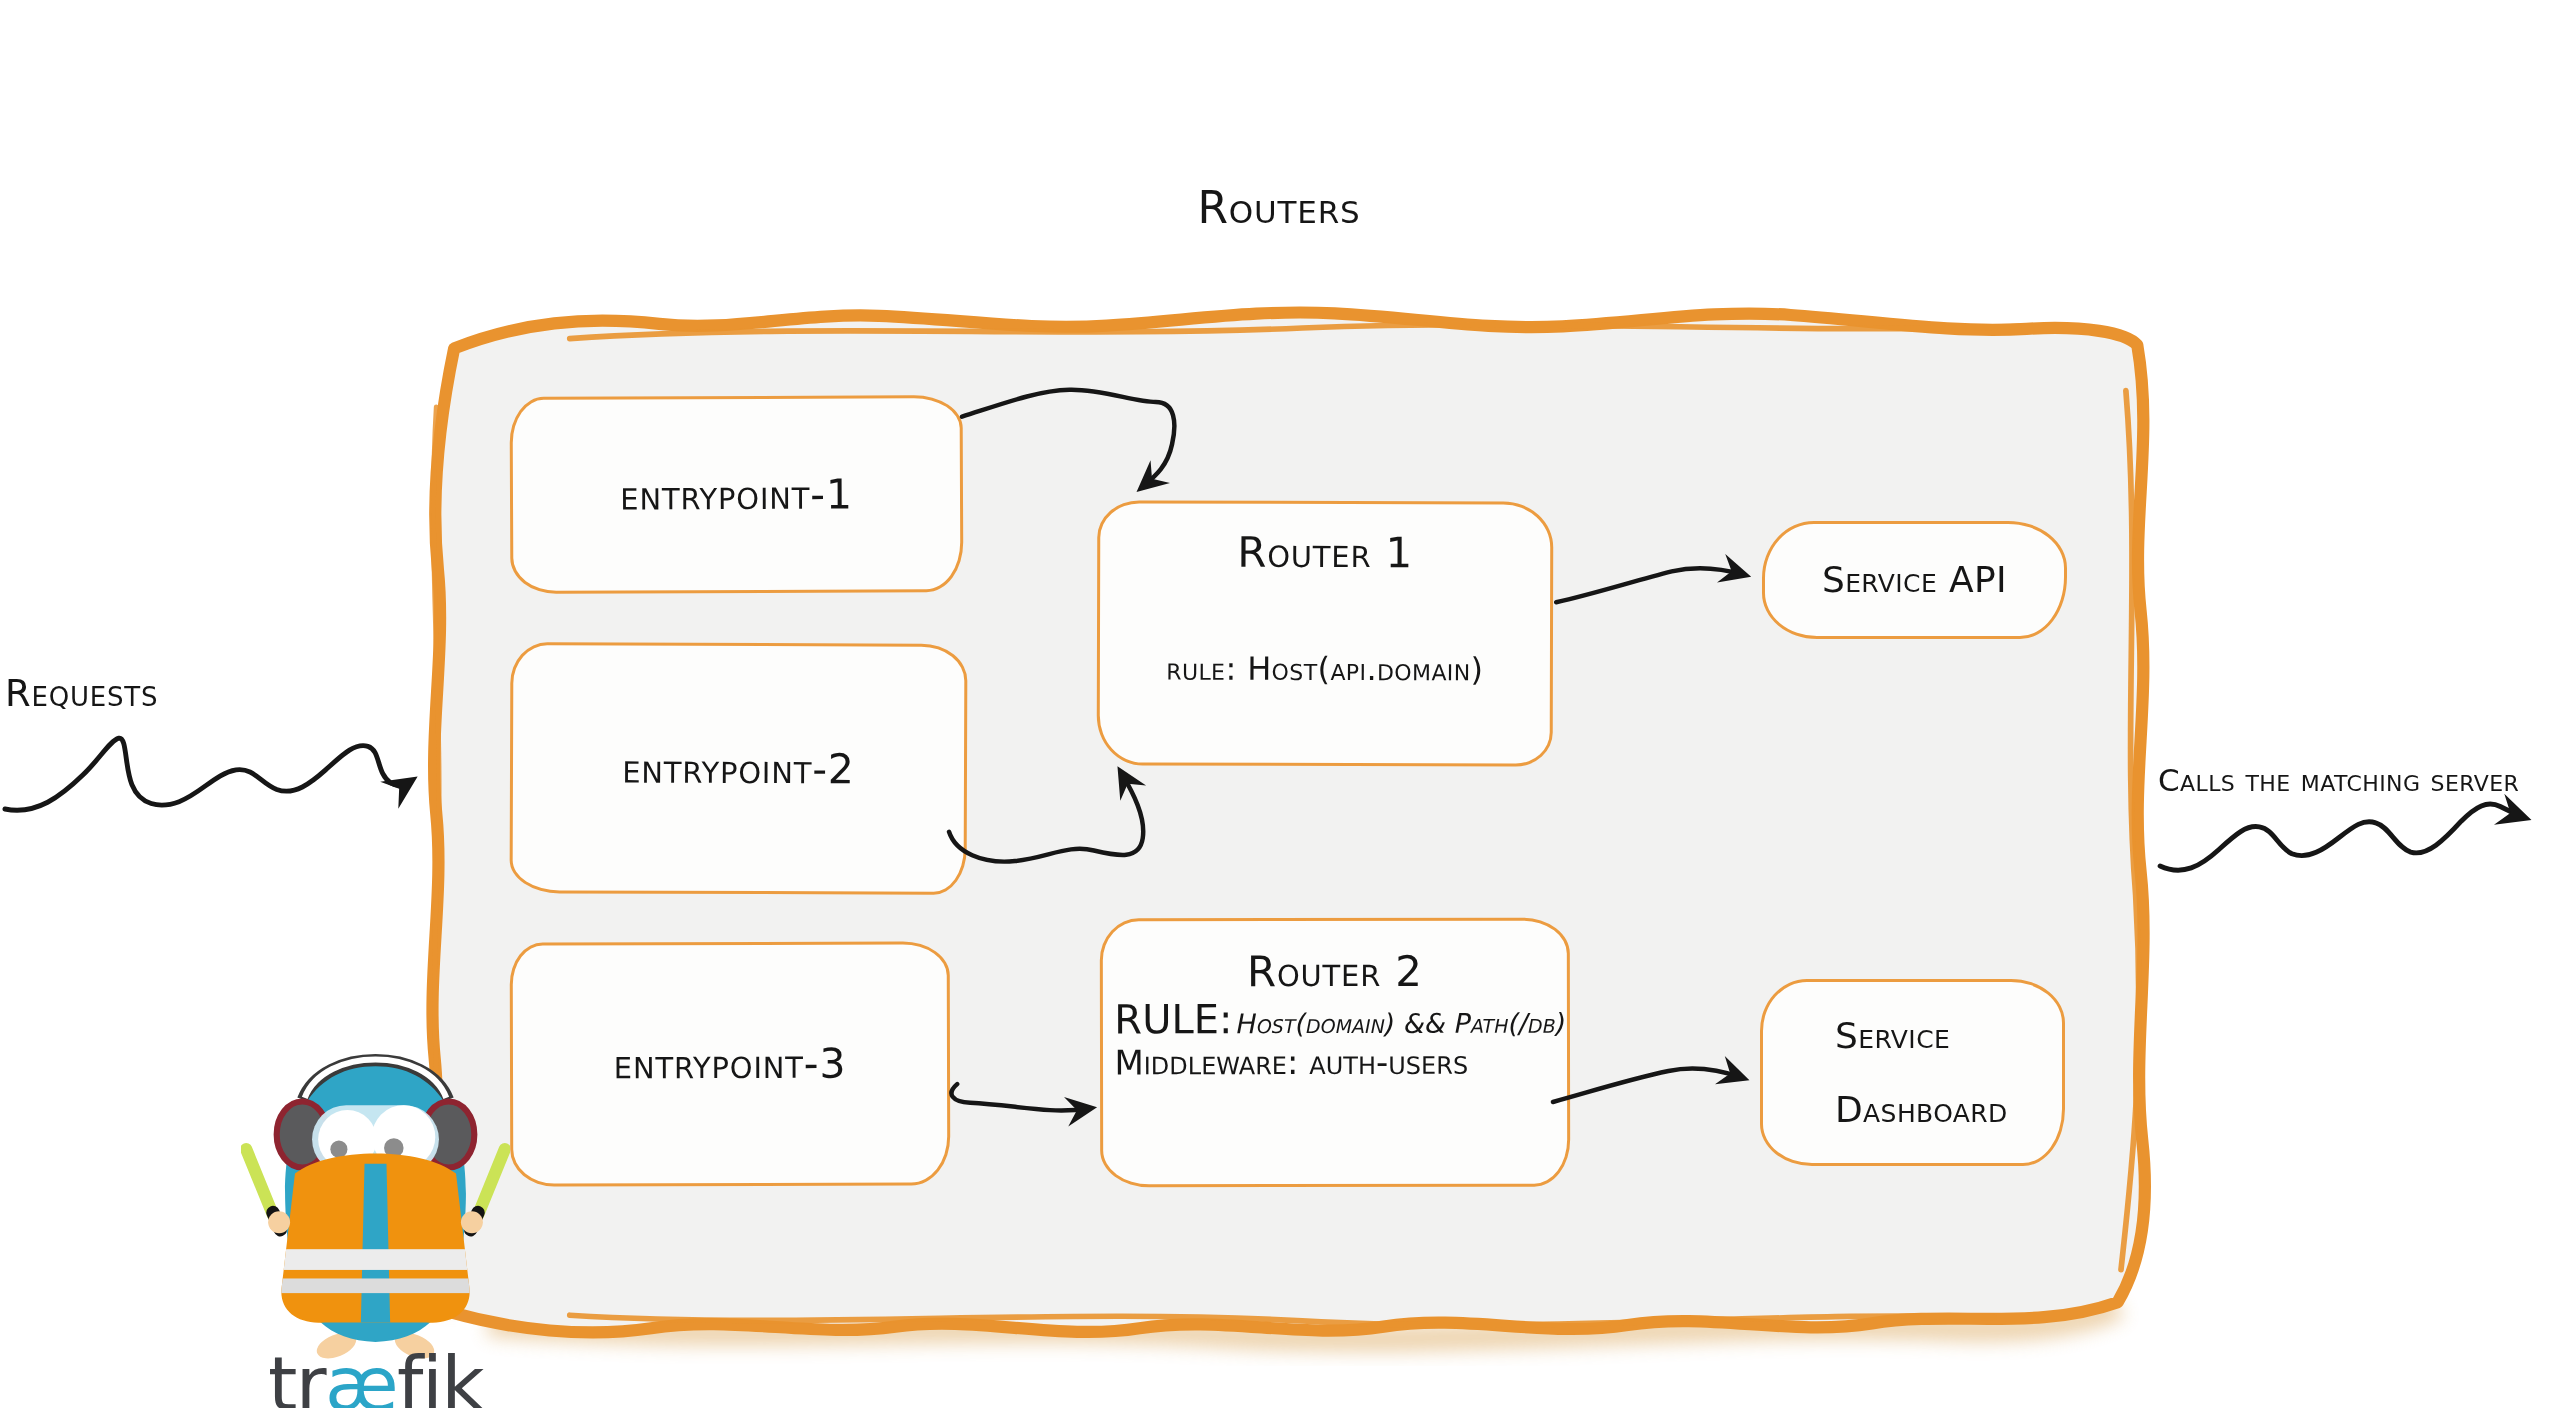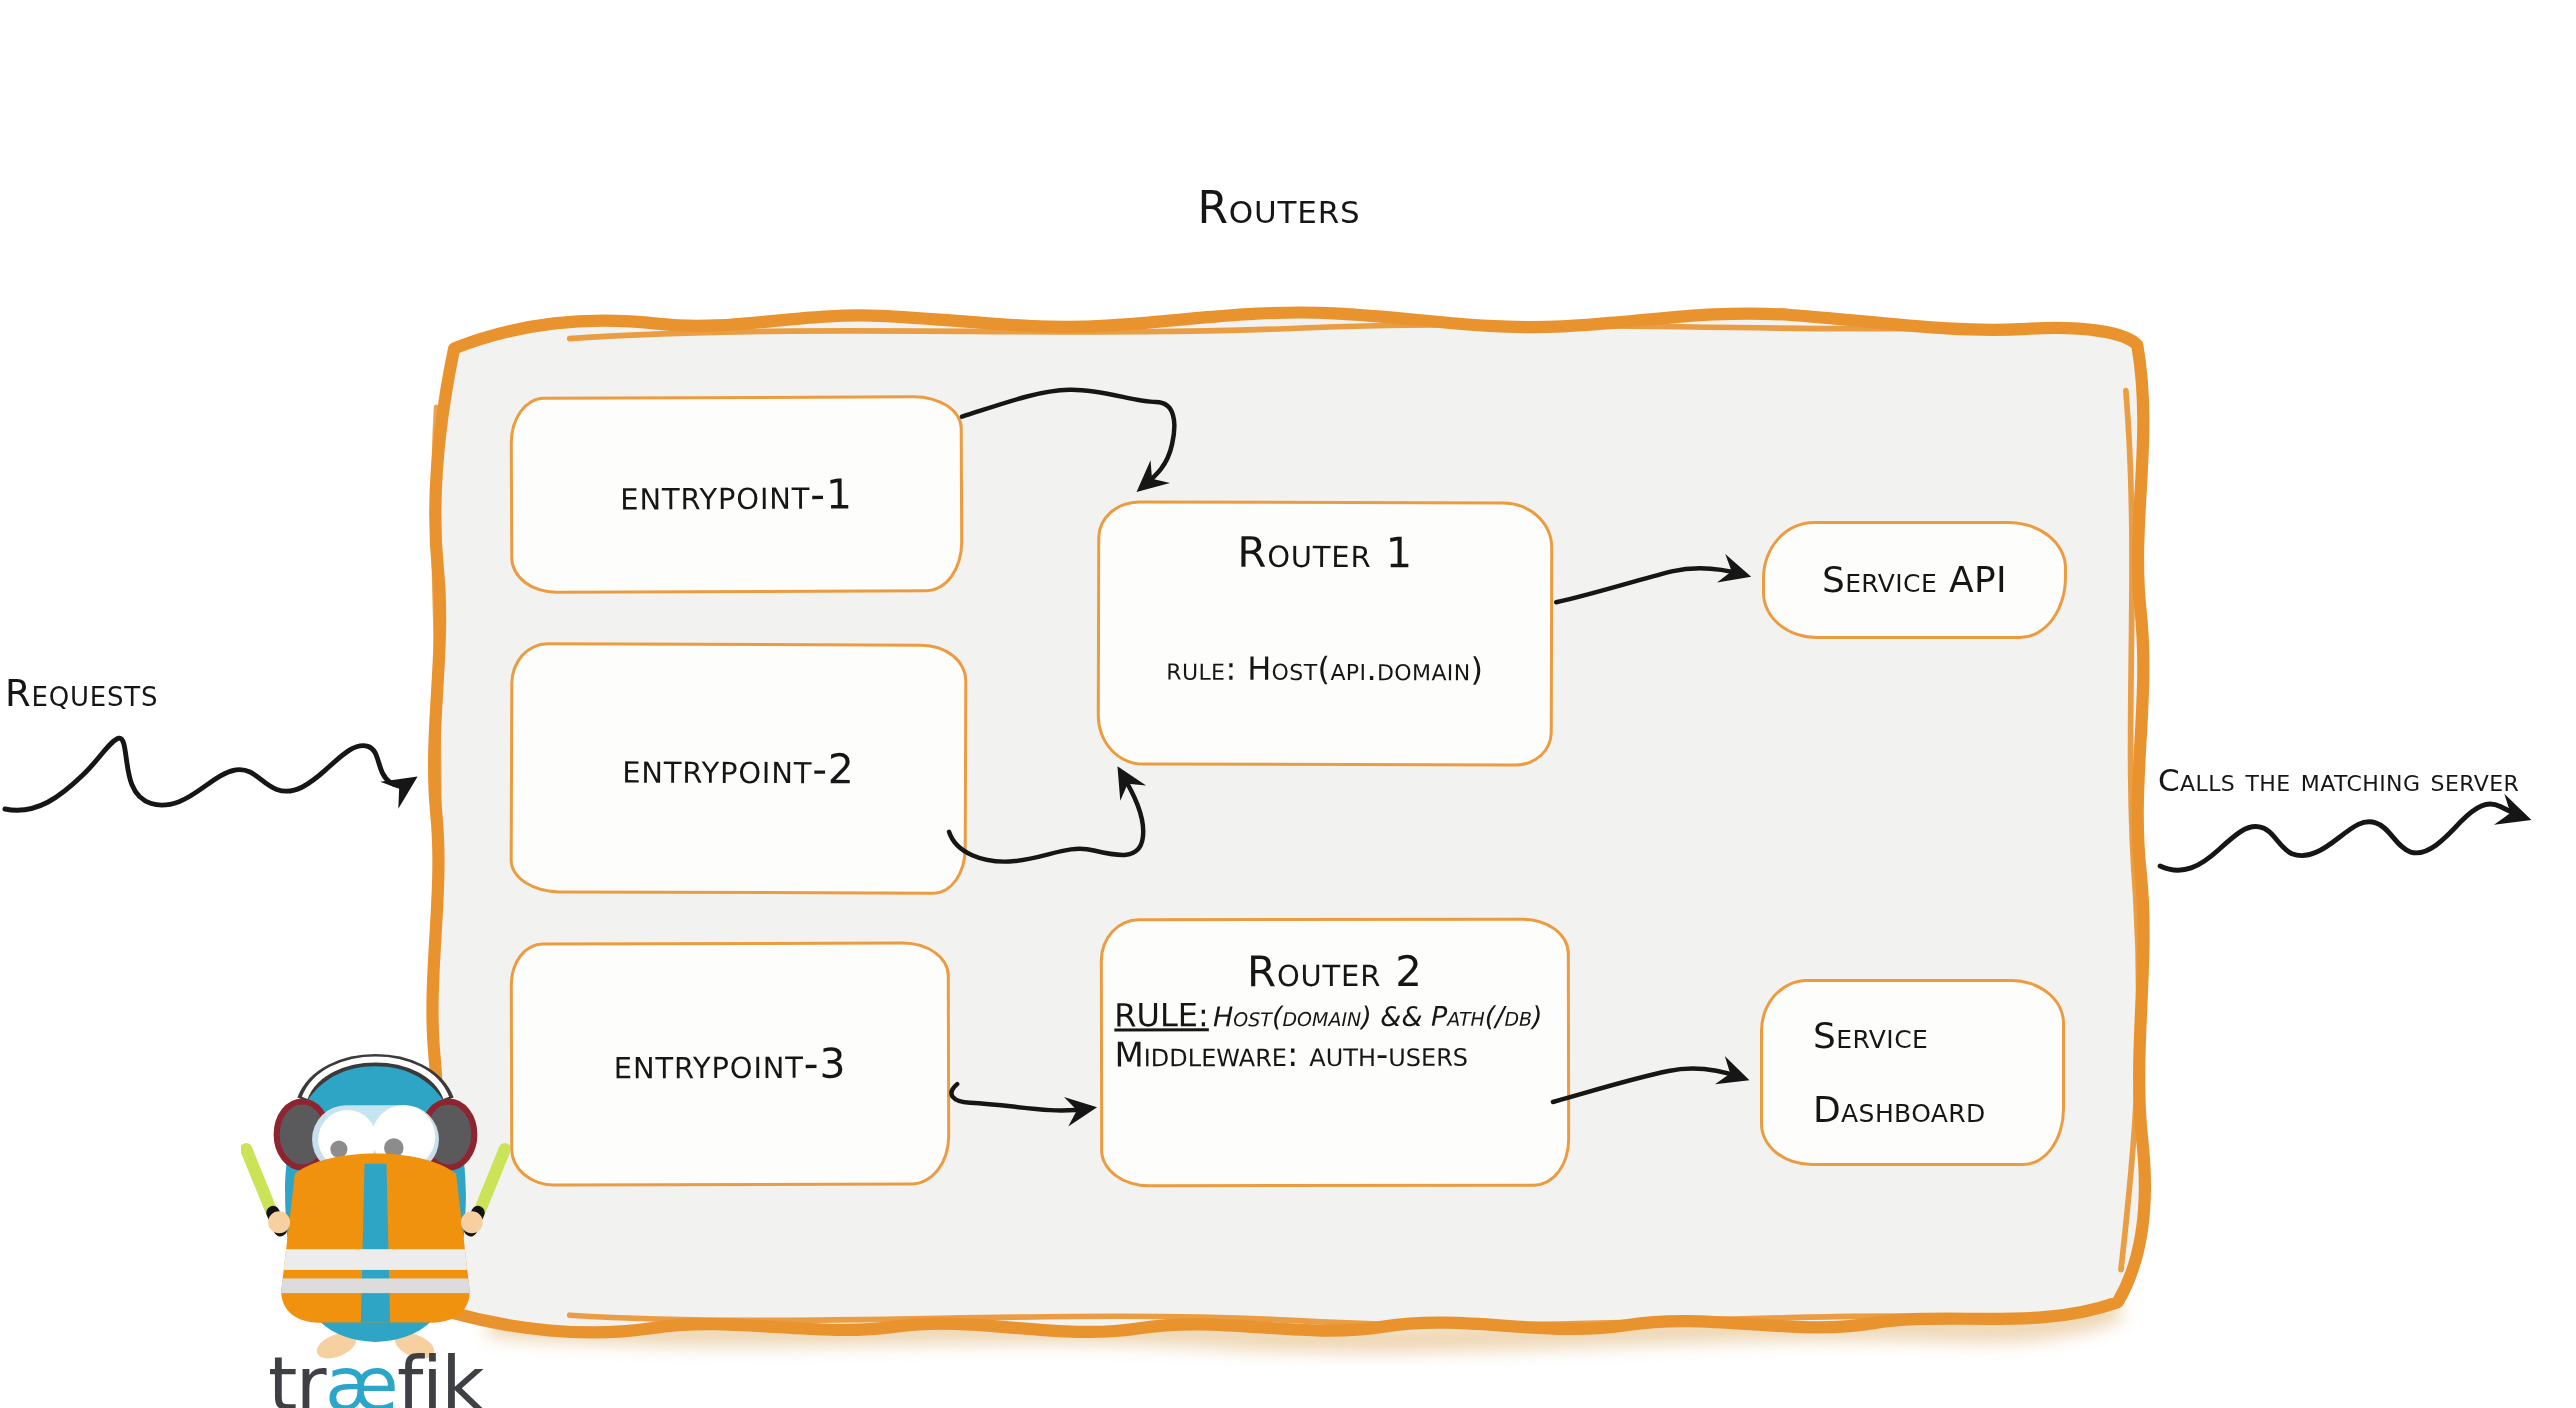--- a/index.html
+++ b/index.html
@@ -26,27 +26,27 @@
   .box-r1{left:1097px;top:501px;width:456px;height:265px;
     border-radius:42px 50px 37px 46px / 37px 46px 34px 50px;
     justify-content:flex-start;padding-top:24.4px;gap:73px;transform:rotate(0.15deg);}
   .box-r2{left:1100px;top:918px;width:470px;height:269px;
     border-radius:39px 47px 36px 49px / 42px 36px 47px 37px;
     justify-content:flex-start;padding:26px 11.4px 0 11.4px;transform:rotate(-0.1deg);}
   .box-sapi{left:1762px;top:521px;width:305px;height:118px;
     border-radius:52px 59px 47px 55px / 57px 47px 62px 46px;}
   .box-sdash{left:1760px;top:979px;width:305px;height:187px;
     border-radius:47px 54px 42px 52px / 52px 44px 57px 42px;
-    align-items:flex-start;padding-left:50px;}
+    align-items:flex-start;padding-left:72px;}
 
   .ep-label{font-size:41px;letter-spacing:0.8px;}
   .router-name{font-size:42px;letter-spacing:0.8px;}
   .r1-rule{font-size:32px;letter-spacing:0.4px;}
   .r2-line{align-self:stretch;text-align:left;white-space:nowrap;}
-  .r2-rule-label{font-size:32px;text-decoration:underline;}
+  .r2-rule-label{font-size:40px;}
   .r2-rule-value{font-size:27px;font-style:italic;}
   .r2-mw{font-size:34px;}
   .svc-line{font-size:36px;line-height:2.05;letter-spacing:0.4px;}
 
   .title{left:1149px;top:182px;width:260px;text-align:center;font-size:44px;letter-spacing:0.8px;}
   .requests{left:4.9px;top:672px;font-size:37px;letter-spacing:0.8px;}
   .calls{left:2158px;top:762px;font-size:31px;letter-spacing:0.4px;}
 
   .wordmark{left:241px;top:1340px;width:269px;text-align:center;font-size:75px;
     letter-spacing:-1.6px;color:#3e4044;font-weight:500;}

